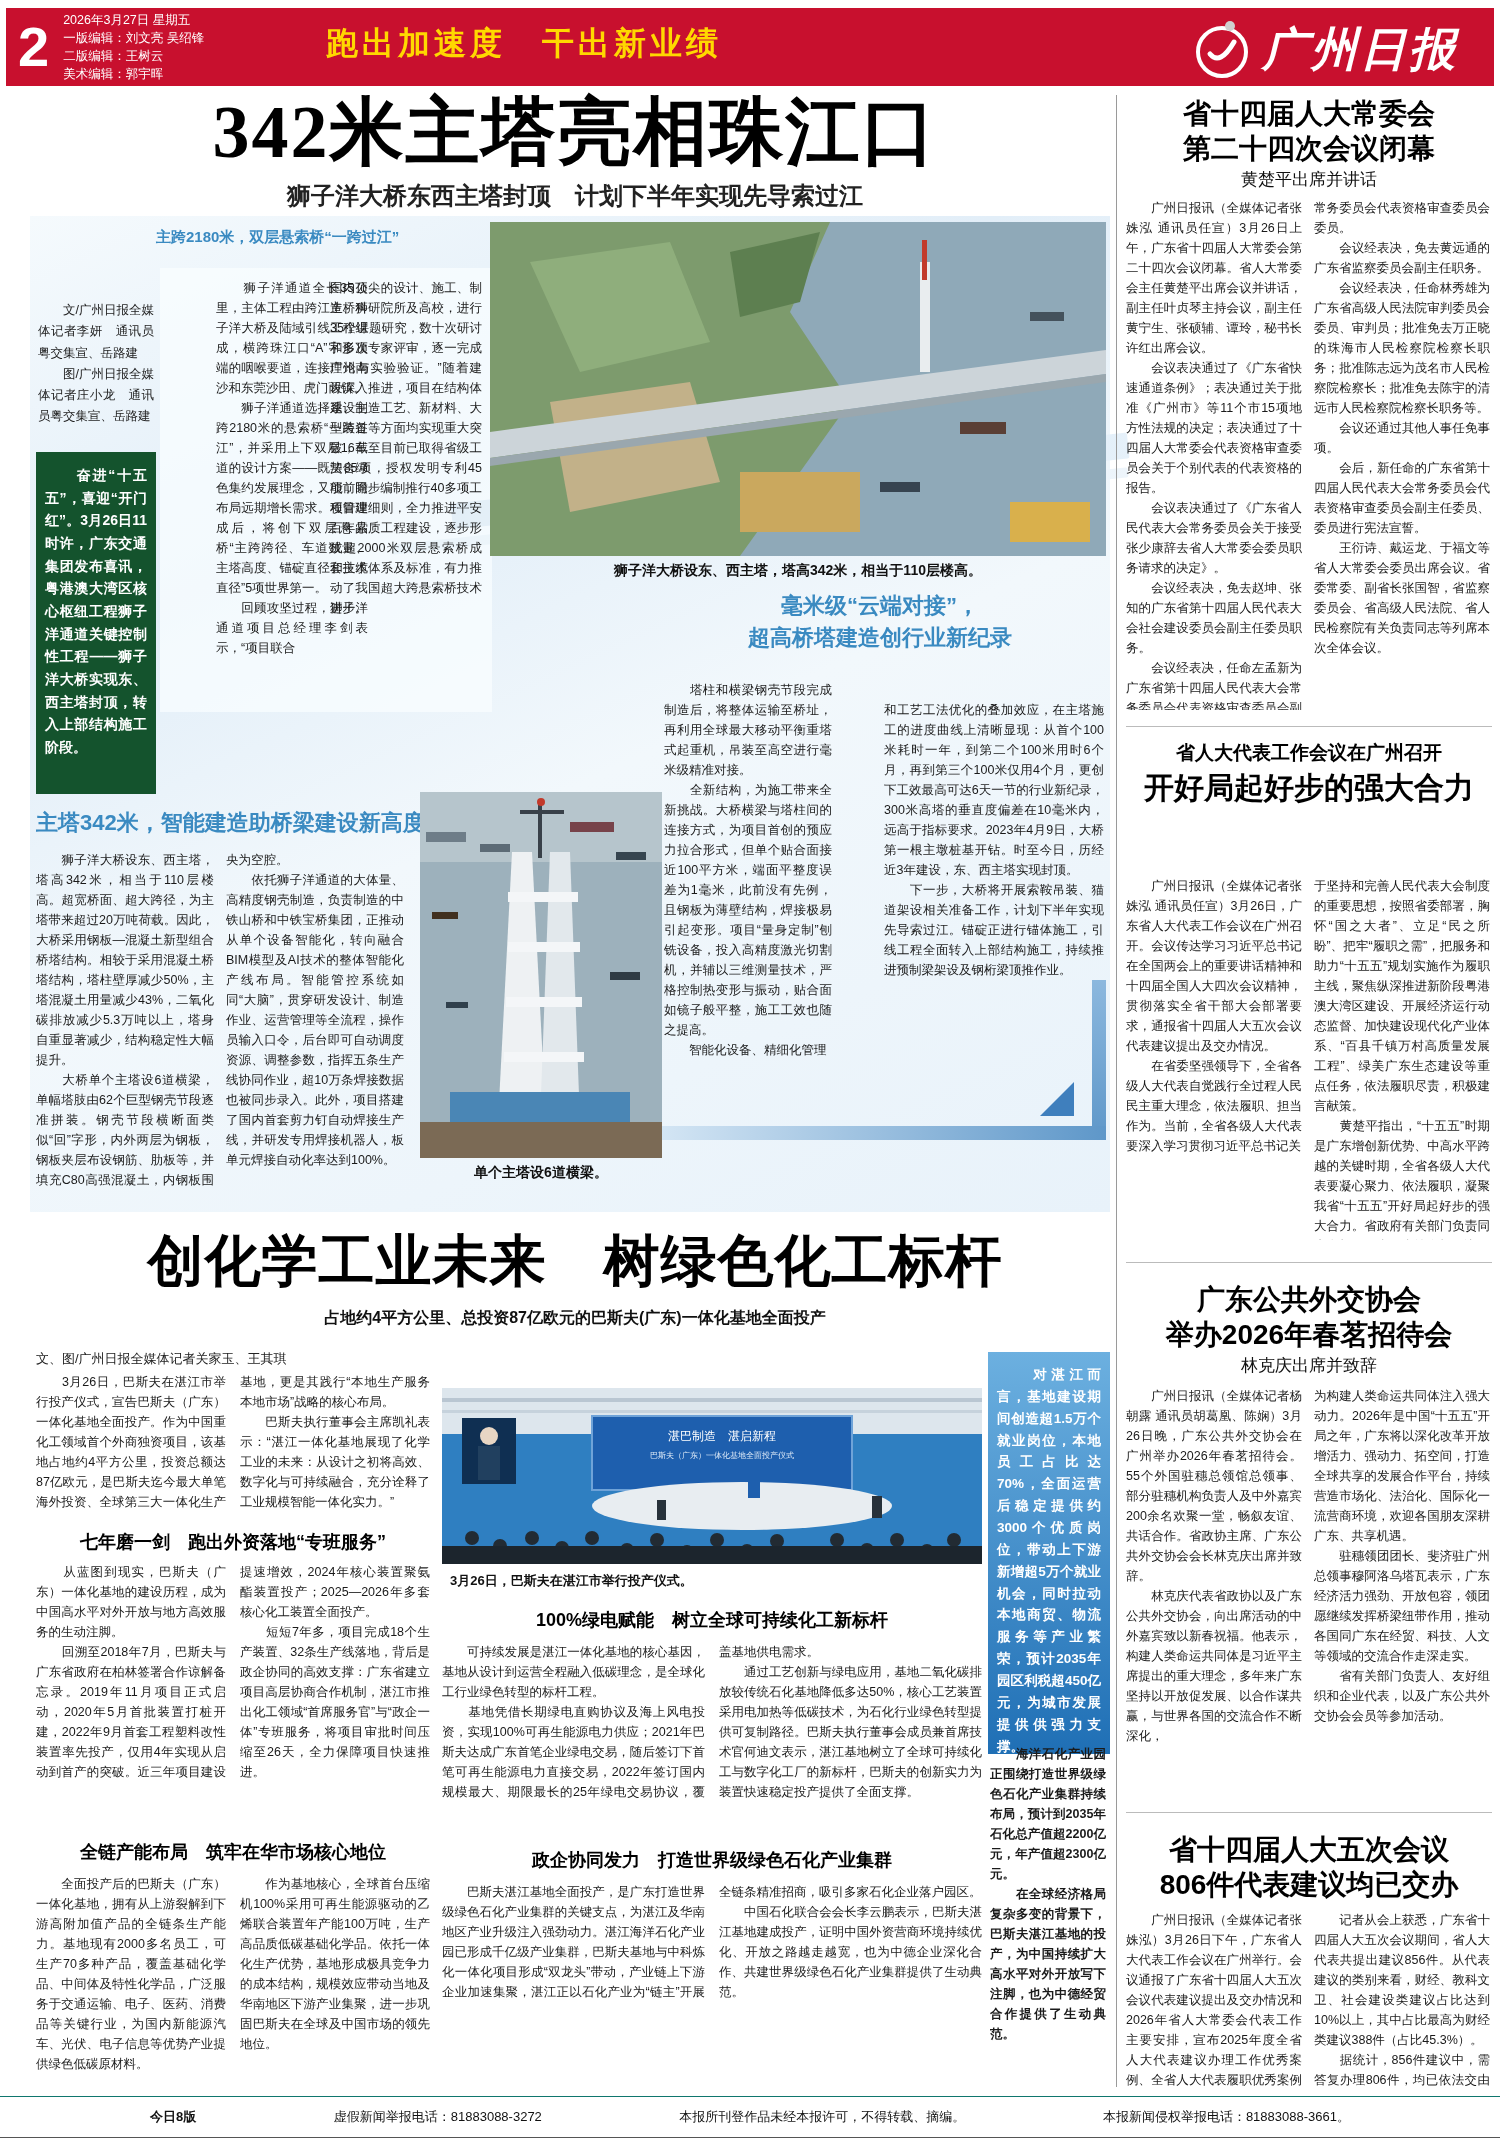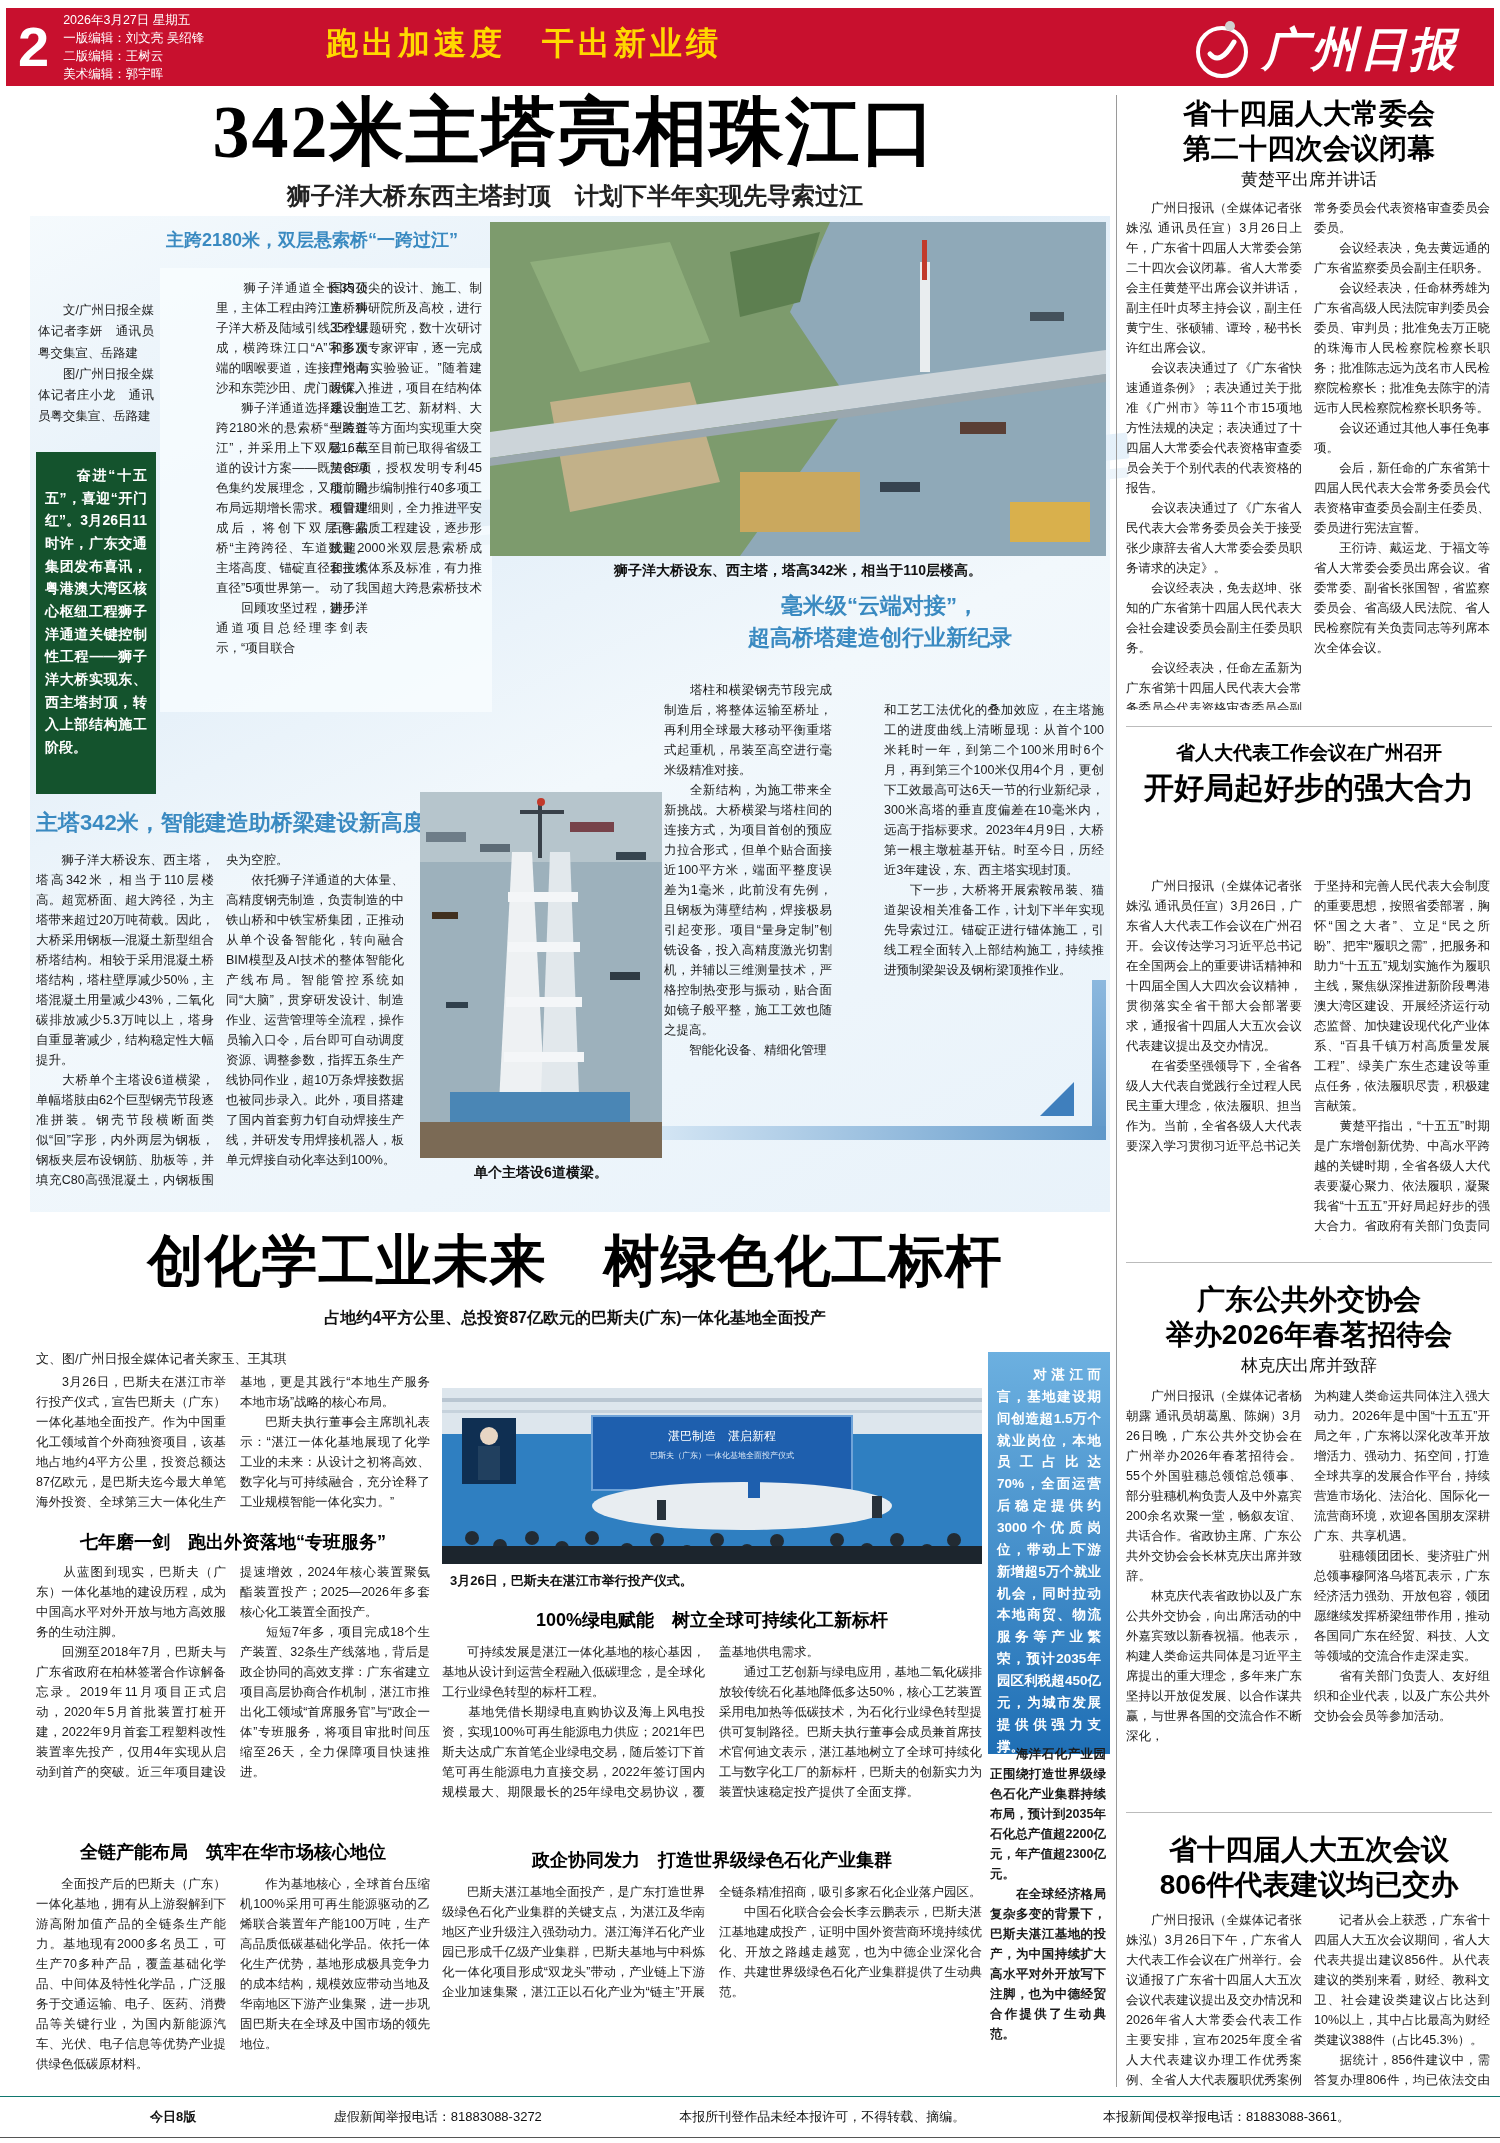--- a/index.html
+++ b/index.html
@@ -20,21 +20,21 @@
       font-weight:900;font-size:74px;letter-spacing:2px;color:#000;line-height:1.05;}
   .deck1{left:40px;top:180px;width:1070px;text-align:center;font-size:24px;color:#222;font-weight:bold;}
   .band{left:30px;top:216px;width:1080px;height:996px;
         background:linear-gradient(155deg,#f5fafd 0%,#e2eef8 30%,#f2f8fc 55%,#e8f2fa 100%);}
   .ribbon{position:absolute;transform:rotate(-6deg);border-radius:2px;}
   .byline{left:38px;top:300px;width:116px;font-size:12.5px;line-height:1.7;color:#222;
           text-align:justify;white-space:pre-line;}
   .bluebox{left:36px;top:452px;width:102px;height:318px;background:#14532d;color:#fff;
            font-size:14px;font-weight:bold;line-height:1.62;padding:12px 9px;text-align:justify;
            white-space:pre-line;overflow:hidden;}
-  .secAhead{left:166px;top:228px;width:320px;font-size:18px;}
+  .secAhead{left:156px;top:228px;width:320px;font-size:15px;}
   .secApanel{left:160px;top:268px;width:332px;height:444px;background:rgba(250,253,255,.72);}
   .sechead{color:#3a8ac1;font-weight:bold;}
   .tcol{font-size:12.5px;line-height:1.6;text-align:justify;color:#1a1a1a;
         white-space:pre-line;overflow:hidden;}
   .cap{font-weight:bold;font-size:14px;color:#111;}
   .secChead{left:652px;top:590px;width:456px;text-align:center;font-size:22px;line-height:1.45;}
   .lframe-v{left:1092px;top:980px;width:14px;height:160px;background:linear-gradient(#8cb8de,#5e97c9);}
   .lframe-h{left:650px;top:1126px;width:456px;height:14px;background:linear-gradient(90deg,#d6e7f5,#5e97c9);}
   .tri{left:1040px;top:1082px;width:0;height:0;border-left:34px solid transparent;
        border-bottom:34px solid #3f7fbd;}

